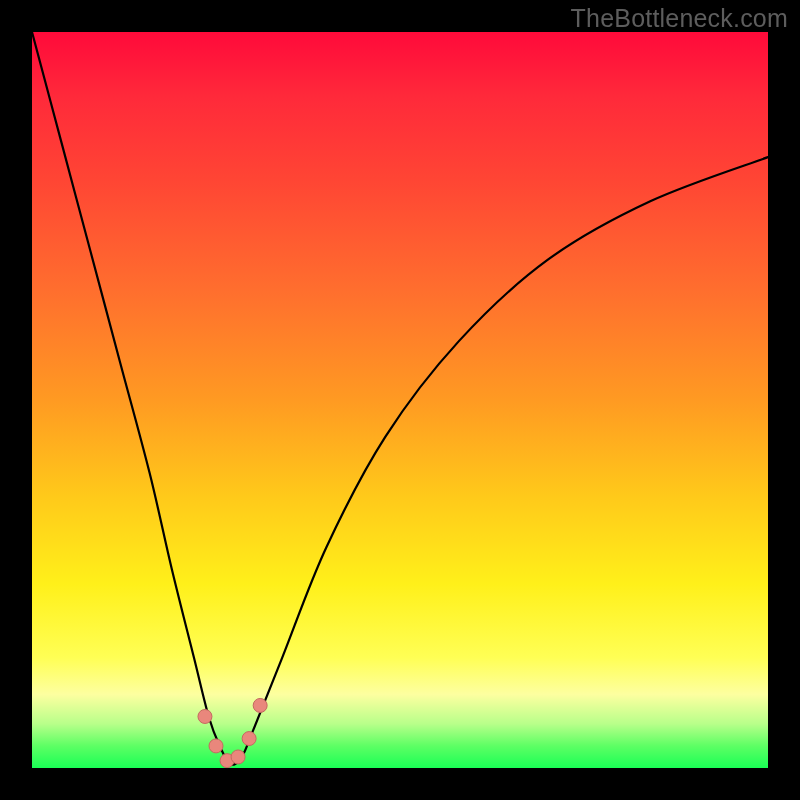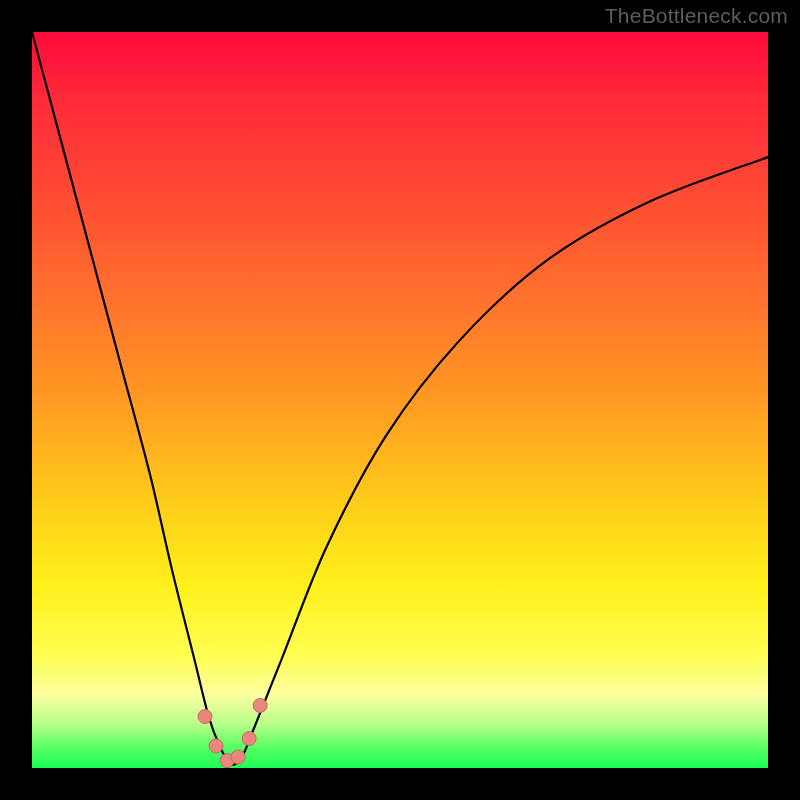--- a/index.html
+++ b/index.html
@@ -15,21 +15,21 @@
     position: relative;
     width: 800px;
     height: 800px;
     background: #000;
   }
   .watermark {
     position: absolute;
     top: 4px;
     right: 12px;
     color: #5d5d5d;
-    font-size: 21px;
+    font-size: 25px;
     font-weight: 500;
     letter-spacing: 0.2px;
     z-index: 10;
   }
   .plot-area {
     position: absolute;
     left: 32px;
     top: 32px;
     width: 736px;
     height: 736px;

